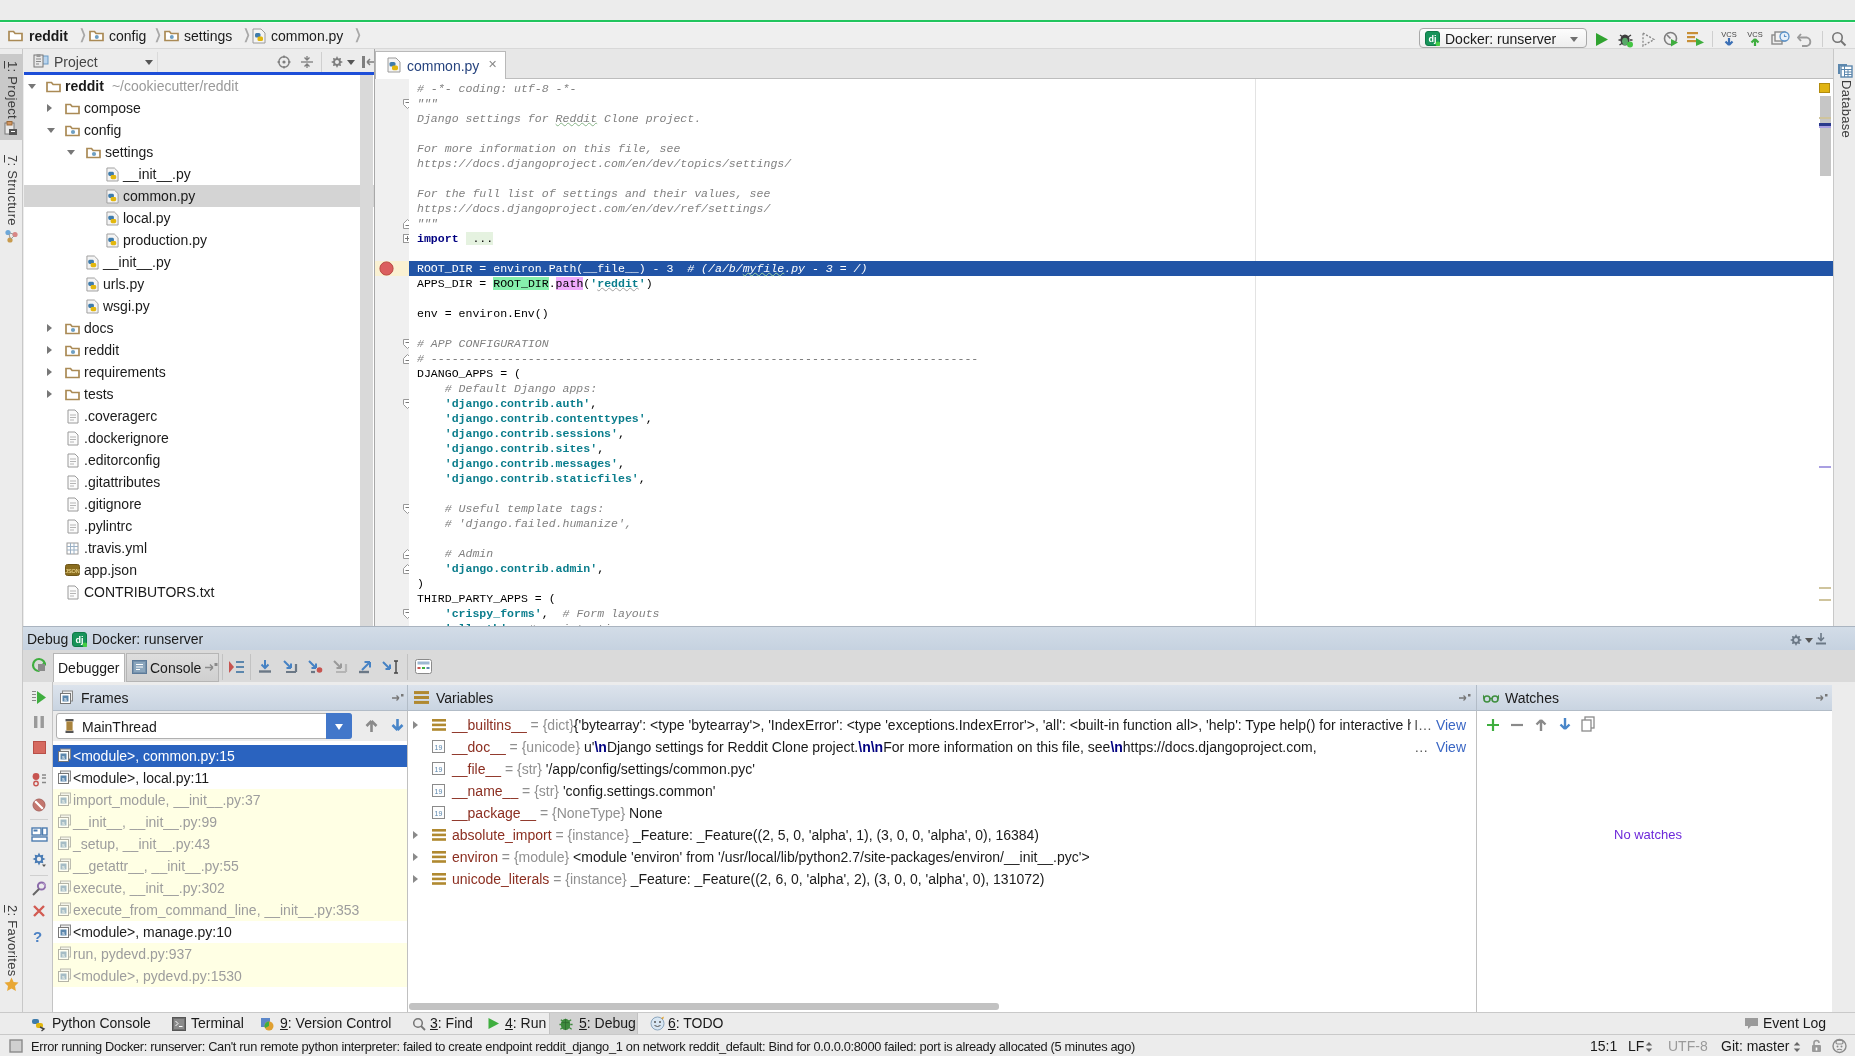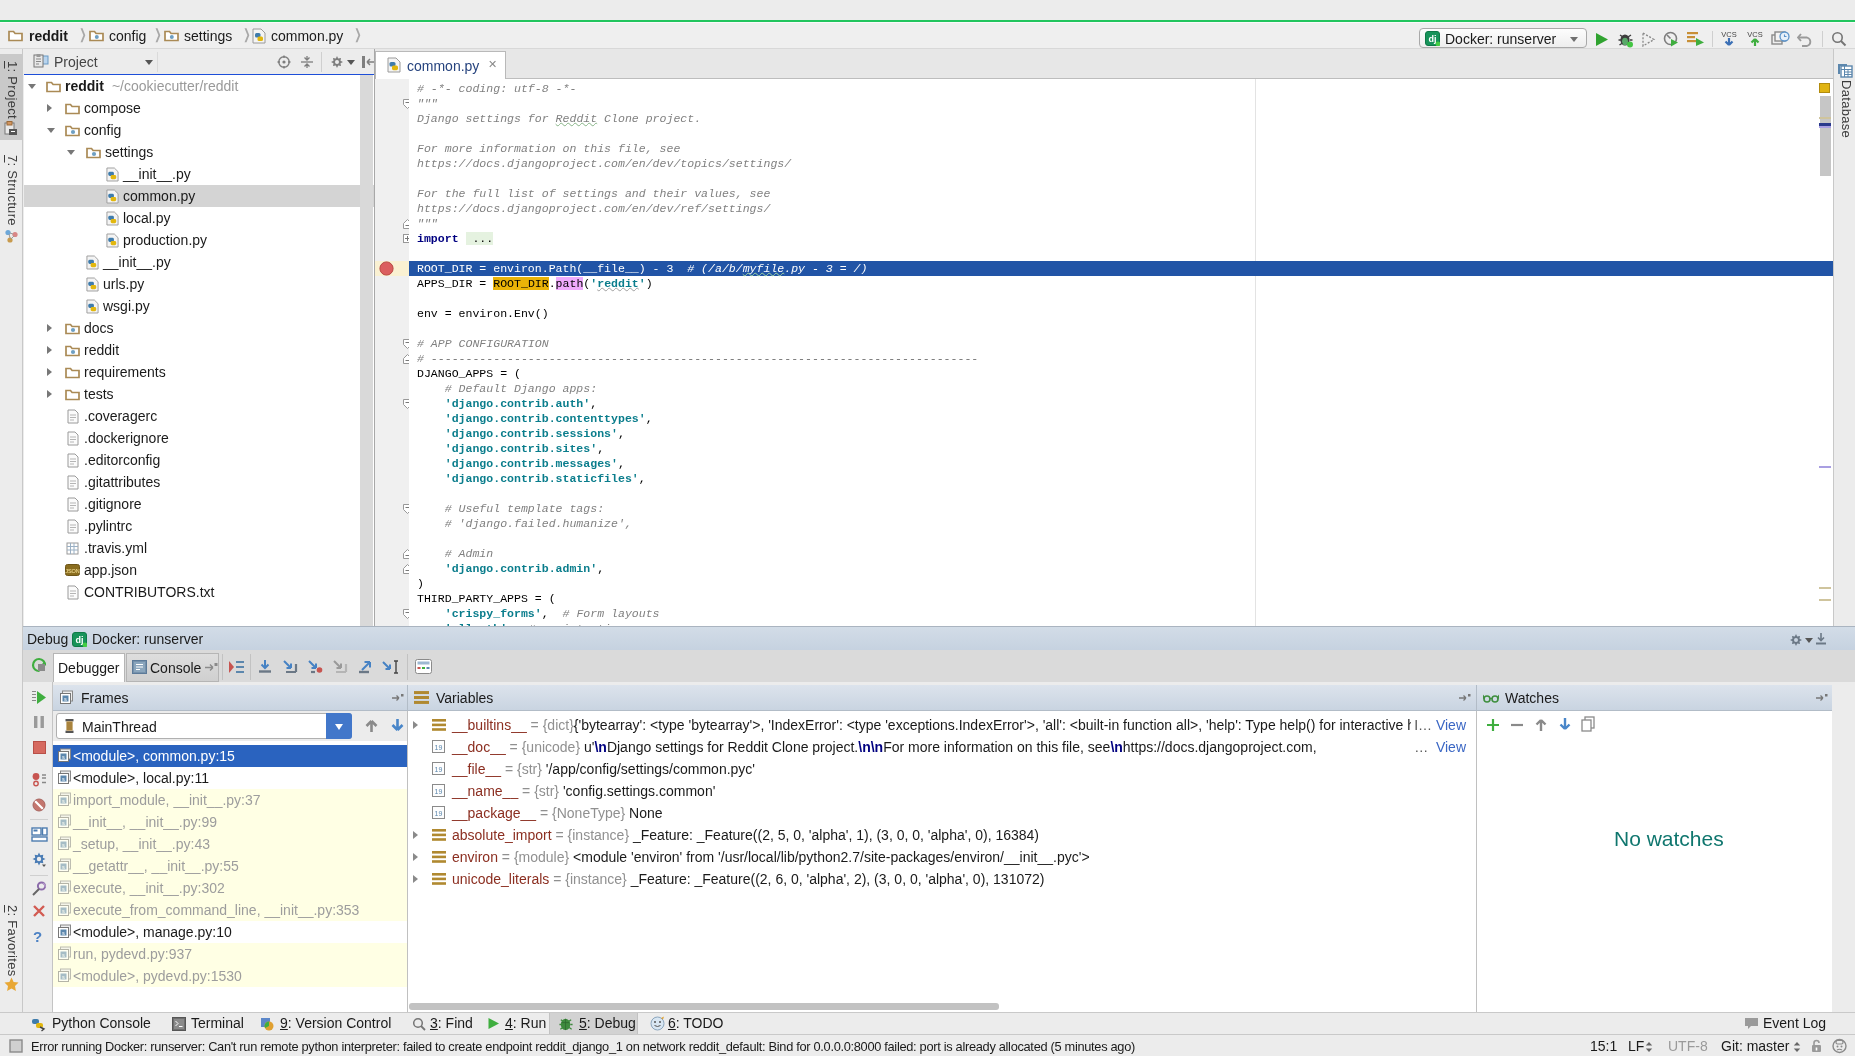--- a/index.html
+++ b/index.html
@@ -12,21 +12,21 @@
 #crumbbar { left:0; top:22px; width:1855px; height:27px; background:#efefef; border-top:1px solid #fafafa; border-bottom:1px solid #d8d8d8; }
 .crumbtxt { position:absolute; top:5px; }
 .chev { position:absolute; top:3px; color:#a8a8a8; font-size:14px; font-weight:400; transform:scaleX(0.62); }
 
 #runcombo { left:1419px; top:5px; width:168px; height:20px; background:linear-gradient(#fdfdfd,#eeeeee); border:1px solid #a9a9a9; border-radius:4px; }
 
 #leftbar { left:0; top:49px; width:23px; height:963px; background:#ececec; border-right:1px solid #c8c8c8; }
 #rightbar { left:1833px; top:49px; width:22px; height:963px; background:#ececec; border-left:1px solid #c8c8c8; }
 .vtext { writing-mode:vertical-rl; font-size:13px; color:#3c3c3c; letter-spacing:0.3px; }
 
-#pheader { left:24px; top:49px; width:351px; height:26px; background:#ececec; border-bottom:1px solid #1d4ed8; }
+#pheader { left:24px; top:49px; width:351px; height:26px; background:#ececec; border-bottom:3px solid #1d4ed8; }
 #ptree { left:24px; top:75px; width:351px; height:551px; background:#ffffff; overflow:hidden; }
 .trow { position:absolute; left:0; width:351px; height:22px; line-height:22px; }
 .trow .lbl { position:absolute; top:0; }
 .tarr { position:absolute; top:8px; width:0; height:0; }
 .arr-r { border-left:5px solid #777; border-top:4px solid transparent; border-bottom:4px solid transparent; top:7px;}
 .arr-d { border-top:5px solid #777; border-left:4px solid transparent; border-right:4px solid transparent; top:9px;}
 .gpath { color:#9a9a9a; }
 #ptree-sb { left:360px; top:75px; width:13px; height:551px; background:#d9d9d9; }
 #psplit { left:374px; top:49px; width:1px; height:577px; background:#a8a8a8; }
 
@@ -462,21 +462,21 @@
 <div class="cl " style="top:47px"></div>
 <div class="cl " style="top:62px"><span class="cmt">For more information on this file, see</span></div>
 <div class="cl " style="top:77px"><span class="cmt">https://docs.djangoproject.com/en/dev/topics/settings/</span></div>
 <div class="cl " style="top:92px"></div>
 <div class="cl " style="top:107px"><span class="cmt">For the full list of settings and their values, see</span></div>
 <div class="cl " style="top:122px"><span class="cmt">https://docs.djangoproject.com/en/dev/ref/settings/</span></div>
 <div class="cl " style="top:137px"><span class="cmt">"""</span></div>
 <div class="cl " style="top:152px"><span class="kw">import</span> <span style="background:#e5f2e0"> ...</span></div>
 <div class="cl " style="top:167px"></div>
 <div class="cl " style="top:182px"><span class="exectxt">ROOT_DIR = environ.Path(__file__) - 3  <span style="font-style:italic">#&nbsp;(/a/b/<u style="text-decoration:underline wavy #9fd6a0 1px;text-underline-offset:0px;text-decoration-skip-ink:none">myfile</u>.py - 3 = /)</span></span></div>
-<div class="cl " style="top:197px">APPS_DIR = <span style="background:#eab308">ROOT_DIR</span>.<span style="background:#f0abfc">path</span>(<span class="str">'<u style="text-decoration:underline wavy #9f9f9f 1px;text-underline-offset:0px;text-decoration-skip-ink:none">reddit</u>'</span>)</div>
+<div class="cl " style="top:197px">APPS_DIR = <span style="background:#86efac">ROOT_DIR</span>.<span style="background:#f0abfc">path</span>(<span class="str">'<u style="text-decoration:underline wavy #9f9f9f 1px;text-underline-offset:0px;text-decoration-skip-ink:none">reddit</u>'</span>)</div>
 <div class="cl " style="top:212px"></div>
 <div class="cl " style="top:227px">env = environ.Env()</div>
 <div class="cl " style="top:242px"></div>
 <div class="cl " style="top:257px"><span class="cmt"># APP CONFIGURATION</span></div>
 <div class="cl " style="top:272px"><span class="cmt"># -------------------------------------------------------------------------------</span></div>
 <div class="cl " style="top:287px">DJANGO_APPS = (</div>
 <div class="cl " style="top:302px">    <span class="cmt"># Default Django apps:</span></div>
 <div class="cl " style="top:317px">    <span class="str">'django.contrib.auth'</span>,</div>
 <div class="cl " style="top:347px">    <span class="str">'django.contrib.sessions'</span>,</div>
 <div class="cl " style="top:332px">    <span class="str">'django.contrib.contenttypes'</span>,</div>
@@ -831,21 +831,21 @@
 <svg class="ic" style="left:57px;top:6px" width="14" height="15" viewBox="0 0 14 15">
           <path d="M7 14 V3 M7 3 L2.5 7.5 M7 3 L11.5 7.5" stroke="#8a8a8a" stroke-width="2.4" fill="none"></path>
         </svg>
 <svg class="ic" style="left:81px;top:6px" width="14" height="15" viewBox="0 0 14 15">
           <path d="M7 1 V12 M7 12 L2.5 7.5 M7 12 L11.5 7.5" stroke="#4986c9" stroke-width="2.4" fill="none"></path>
         </svg>
 <svg class="ic" style="left:104px;top:5px" width="14" height="16" viewBox="0 0 14 16">
           <rect x="4" y="1" width="9" height="11" fill="#fff" stroke="#8a8a8a" stroke-width="1.3"></rect>
           <rect x="1" y="4" width="9" height="11" fill="#fff" stroke="#8a8a8a" stroke-width="1.3"></rect>
         </svg>
-<span class="abs" style="left:137px;top:116px;color:#0f766e;font-size:21px">No watches</span>
+<span class="abs" style="left:137px;top:116px;color:#6d28d9;font-size:13px">No watches</span>
 </div>
 </div>
 <div class="abs" id="twbar">
 <svg class="ic" style="left:31px;top:3px" width="17" height="16" viewBox="0 0 17 16">
         <rect x="1" y="3" width="7" height="5" rx="2" fill="#3f7cac"></rect>
         <rect x="5" y="7" width="7" height="5" rx="2" fill="#e2b70e"></rect>
         <path d="M9 11 l4 2 -2.5 2" fill="none" stroke="#444" stroke-width="1.4"></path>
       </svg>
 <span class="tw" style="left:52px">Python Console</span>
 <svg class="ic" style="left:172px;top:4px" width="14" height="14" viewBox="0 0 14 14">

